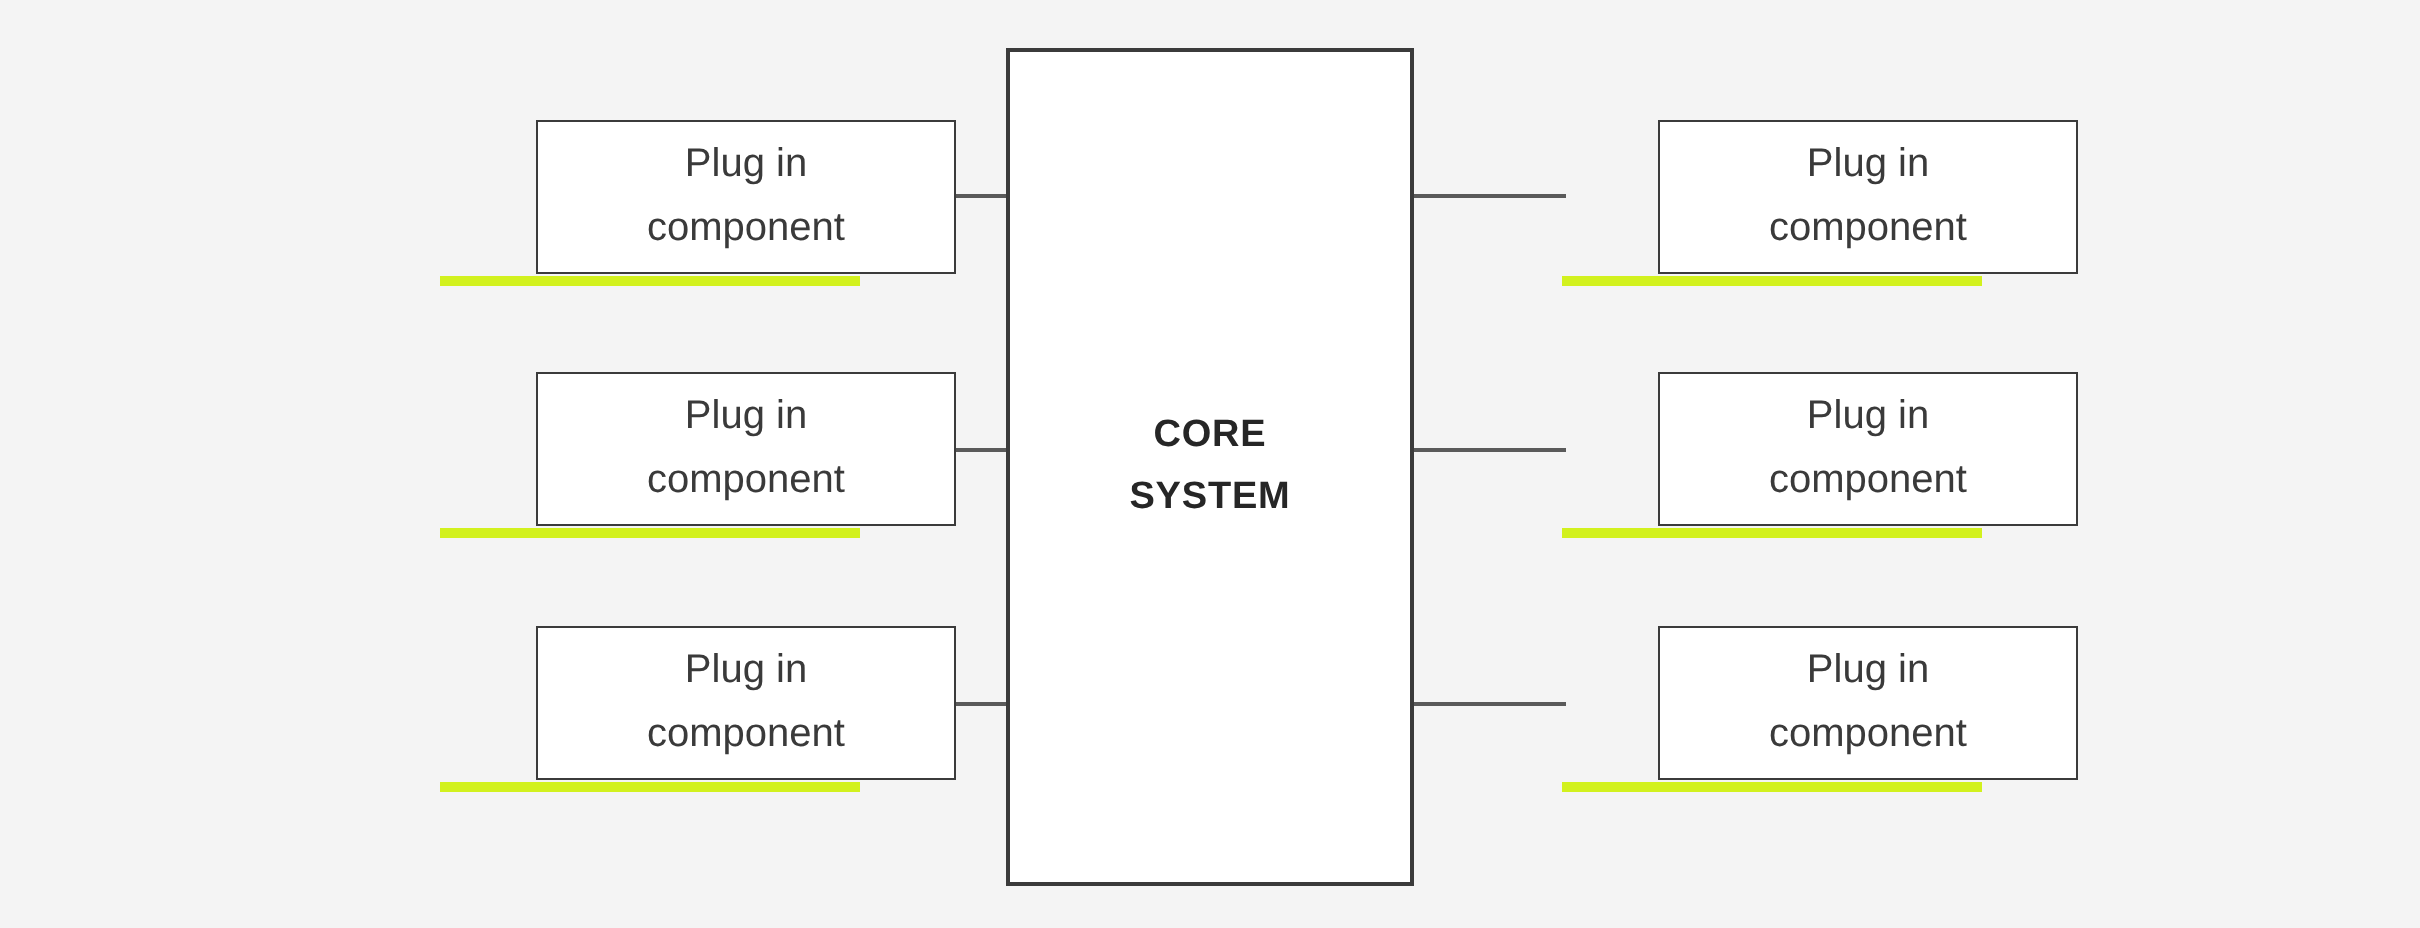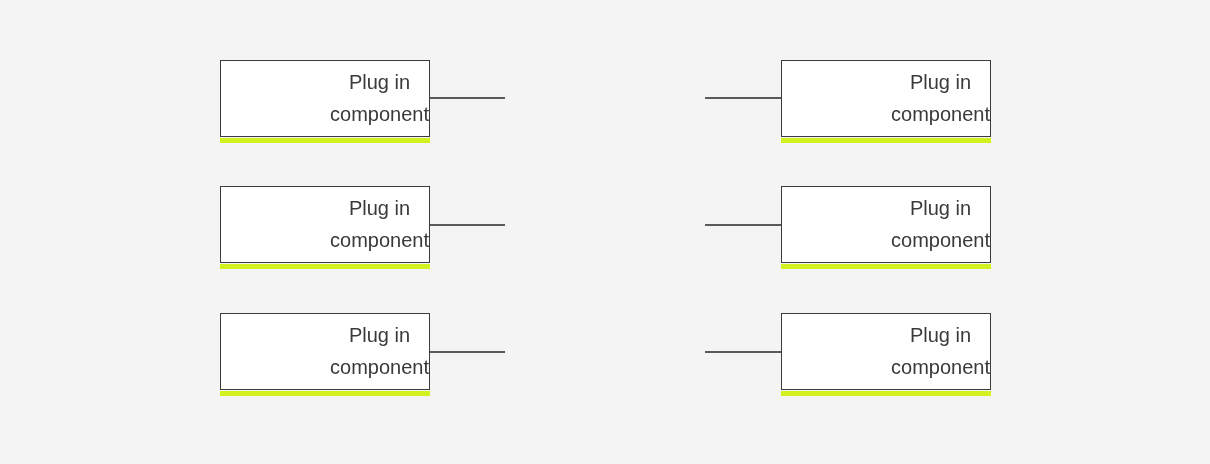--- a/index.html
+++ b/index.html
@@ -47,22 +47,23 @@
   
   .plug-box {
     position: absolute;
     width: 210px;
     height: 77px;
     background: #ffffff;
     border: 1.6px solid #3b3b3b;
     box-sizing: border-box;
     display: flex;
     align-items: center;
-    justify-content: flex-end;
+    justify-content: center;
     z-index: 3;
+    margin-left: 48px;
   }
   .plug-label {
     font-size: 20px;
     font-weight: 400;
     color: #3a3a3a;
     text-align: center;
     line-height: 1.58;
     white-space: pre-line;
   }
   .accent-bar {
@@ -144,14 +145,18 @@
 component</span>
   </div>
   <div class="accent-bar col-right bar-2"></div>
 
   <div class="plug-box col-right row-3">
     <span class="plug-label">Plug in
 component</span>
   </div>
   <div class="accent-bar col-right bar-3"></div>
 
+  <div class="core-box">
+    <span class="core-label">CORE
+SYSTEM</span>
+  </div>
 
 </div>
 
 </body></html>

